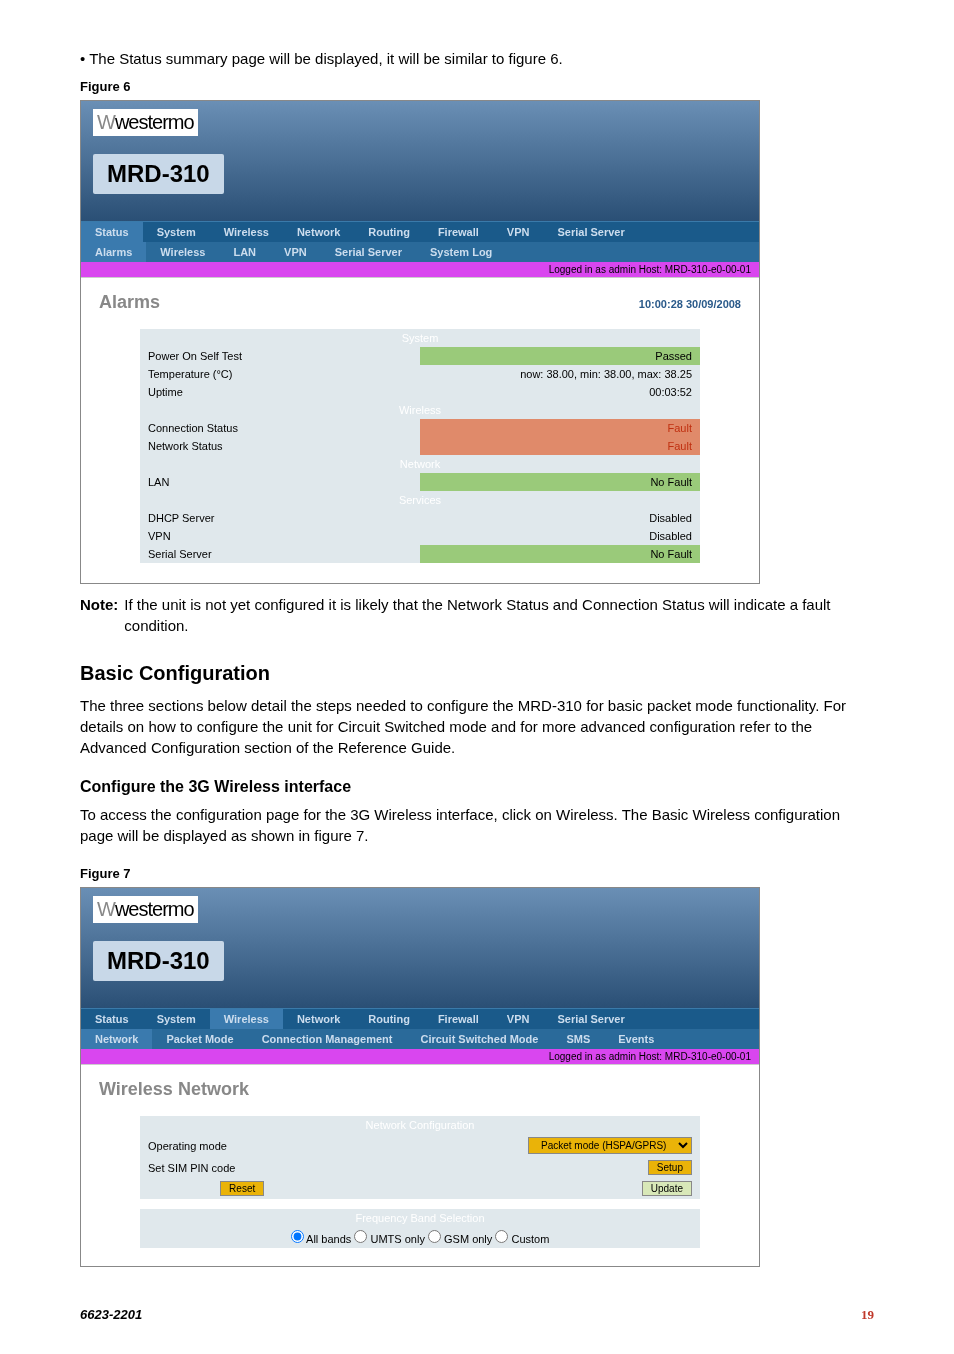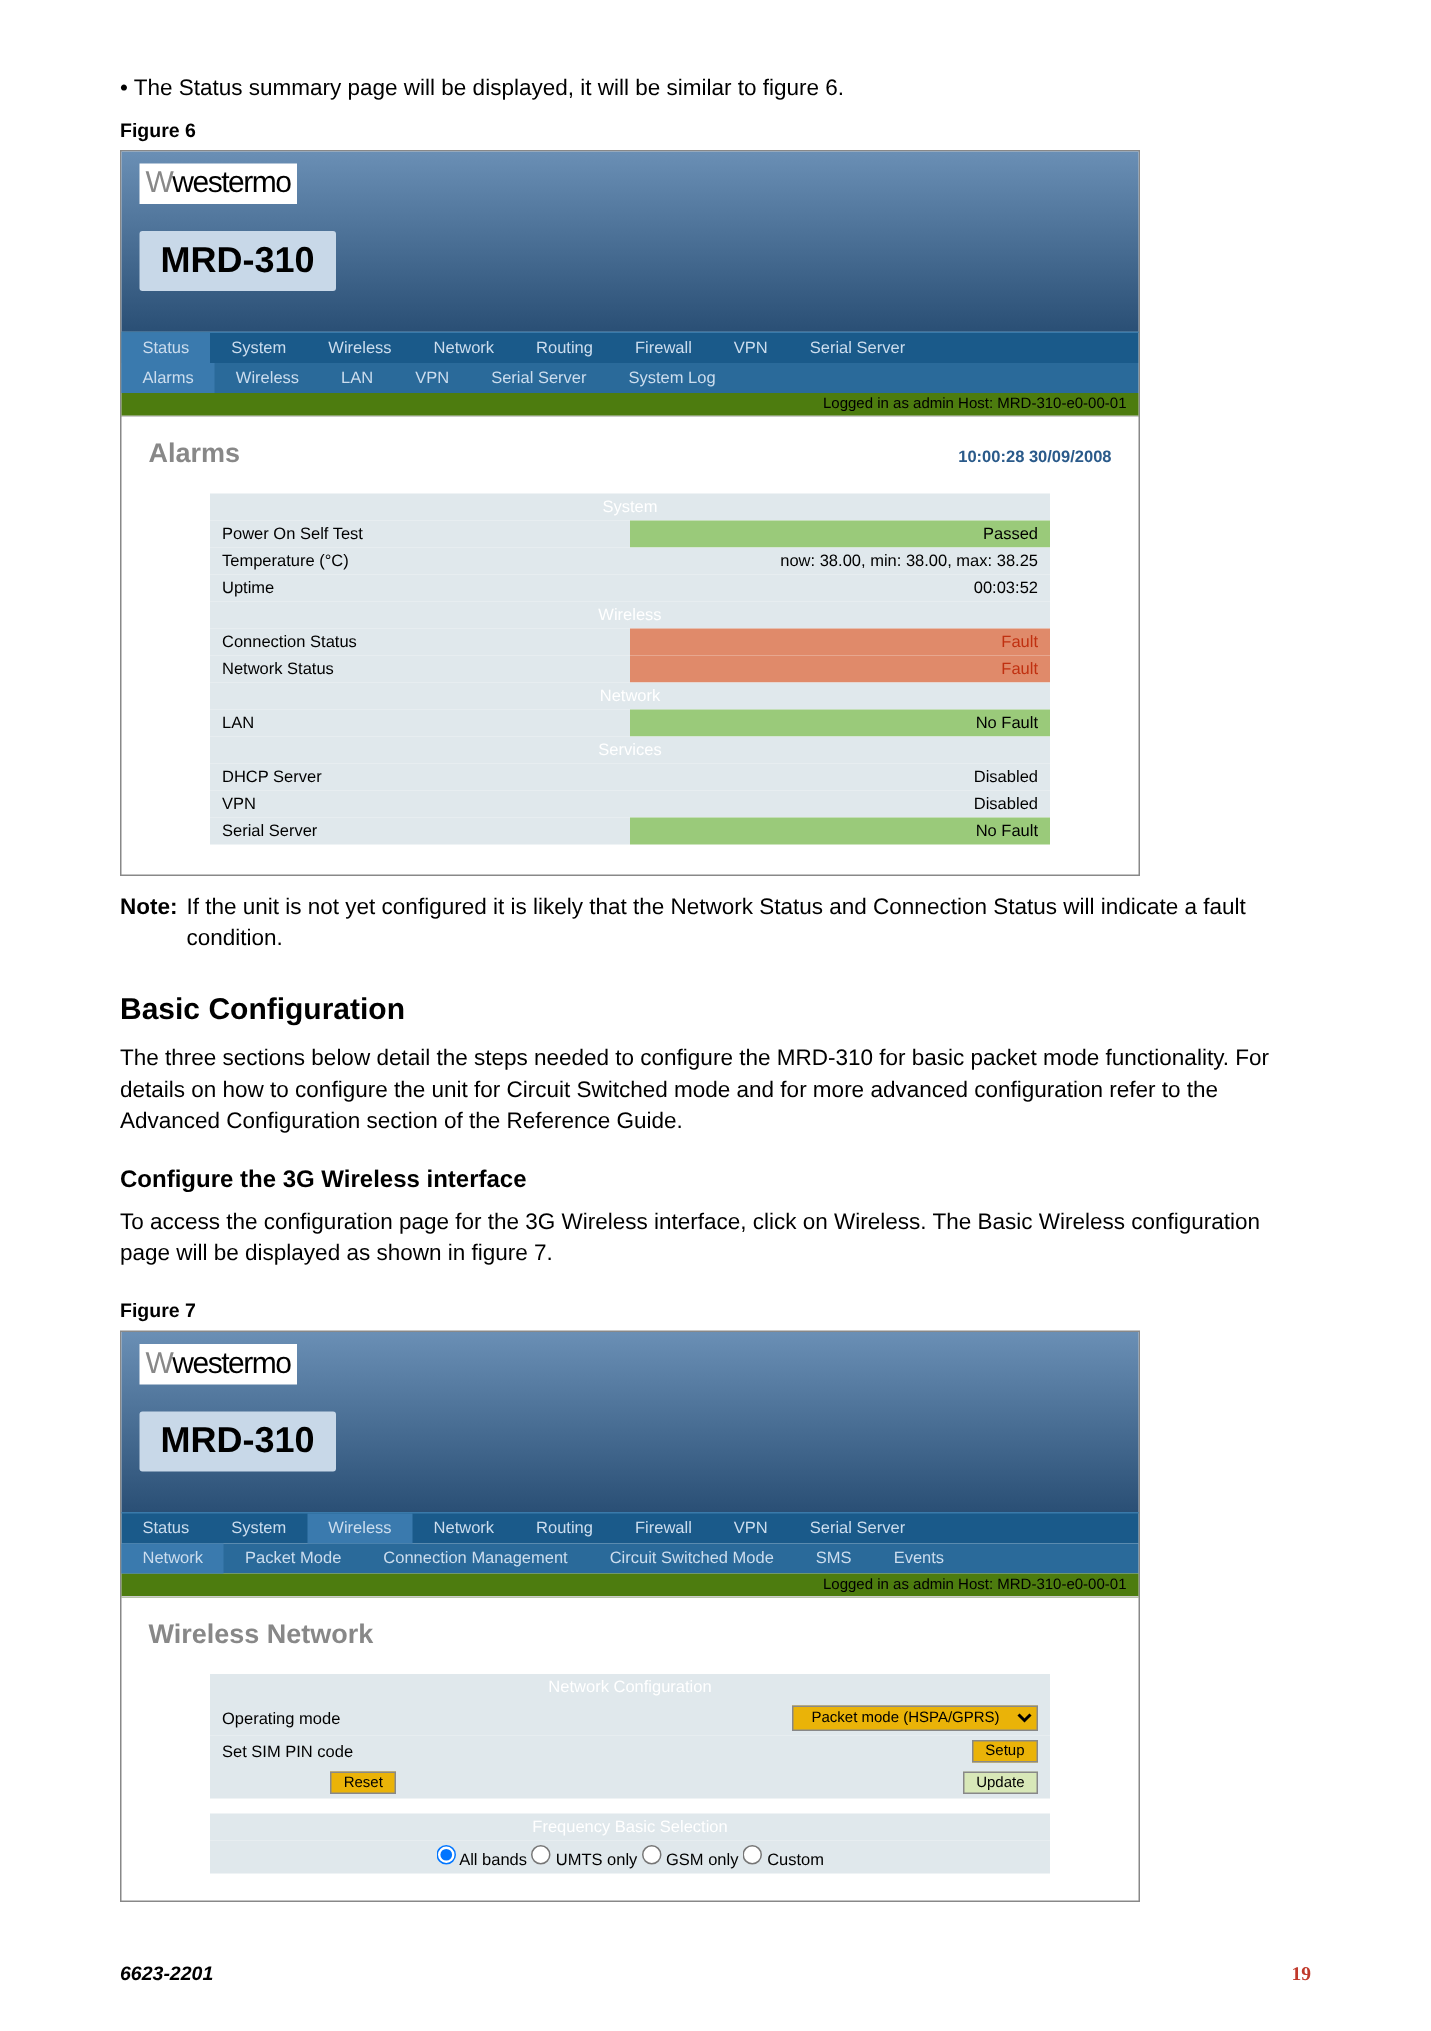--- a/index.html
+++ b/index.html
@@ -61,29 +61,30 @@
     .ss-tabs-row1 {
       background: #1a5a8a;
       border-top: 1px solid #3a7aaa;
     }
     .ss-tabs-row2 {
       background: #2a6a9a;
     }
     .ss-tab {
       padding: 4px 14px;
       cursor: pointer;
+      font-weight: bold;
     }
     .ss-tab.active {
       background: #3a7aae;
     }
     .ss-login-bar {
       text-align: right;
       font-size: 10px;
       padding: 2px 8px;
-      background: #4d7c0f;
+      background: #d946ef;
       border-bottom: 1px solid #ccc;
     }
     .ss-section-title {
       font-size: 18px;
       font-weight: bold;
       color: #888;
       padding: 14px 18px 6px 18px;
       display: flex;
       justify-content: space-between;
       align-items: baseline;
@@ -319,21 +320,21 @@
     <tr>
       <td style="text-align:center"><button class="ss-button">Reset</button></td>
       <td style="text-align:right"><button class="ss-button" style="background:#d8e8b8">Update</button></td>
     </tr>
   </tbody>
     </table>
 
   <table class="ss-config-table" style="margin-bottom:18px">
     <tbody>
         <tr>
-          <td class="ss-table-header">Frequency Basic Selection</td>
+          <td class="ss-table-header">Frequency Band Selection</td>
         </tr>
     <tr>
           <td class="radio-row">
       <label><input type="radio" checked="" style=""> <span>All bands</span></label>
       <label><input type="radio" style=""> <span>UMTS only</span></label>
       <label><input type="radio" style=""> <span>GSM only</span></label>
       <label><input type="radio" style=""> <span>Custom</span></label>
     </td>
         </tr>
   </tbody>

